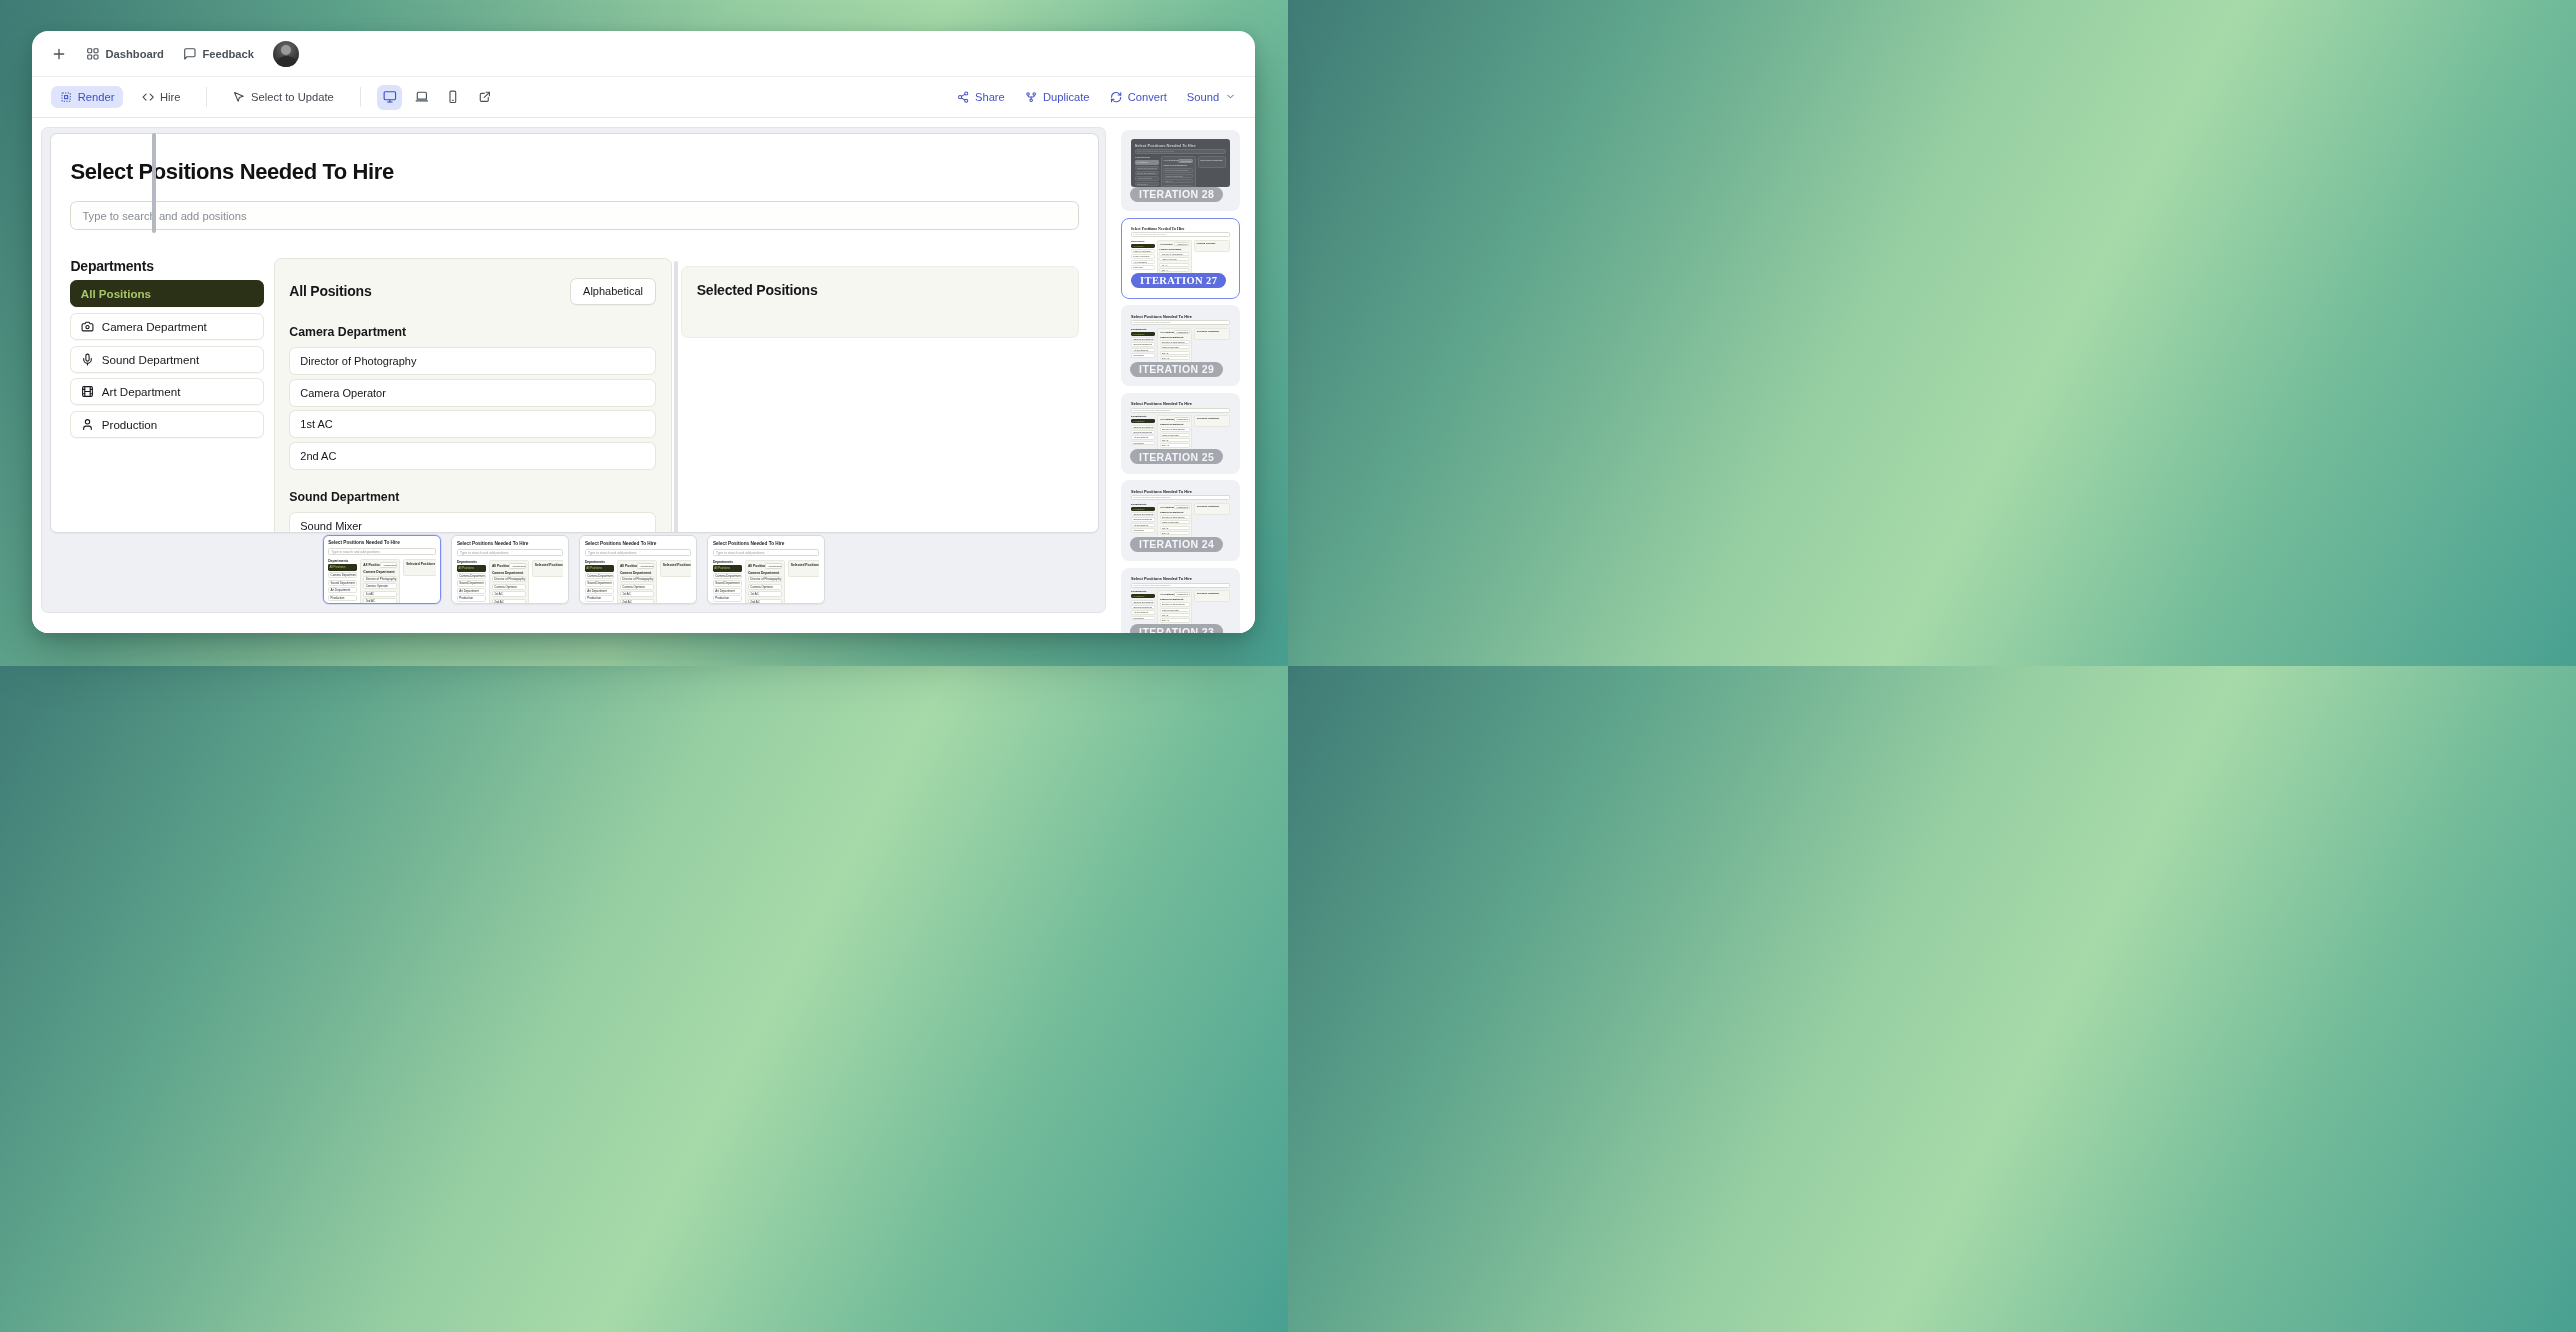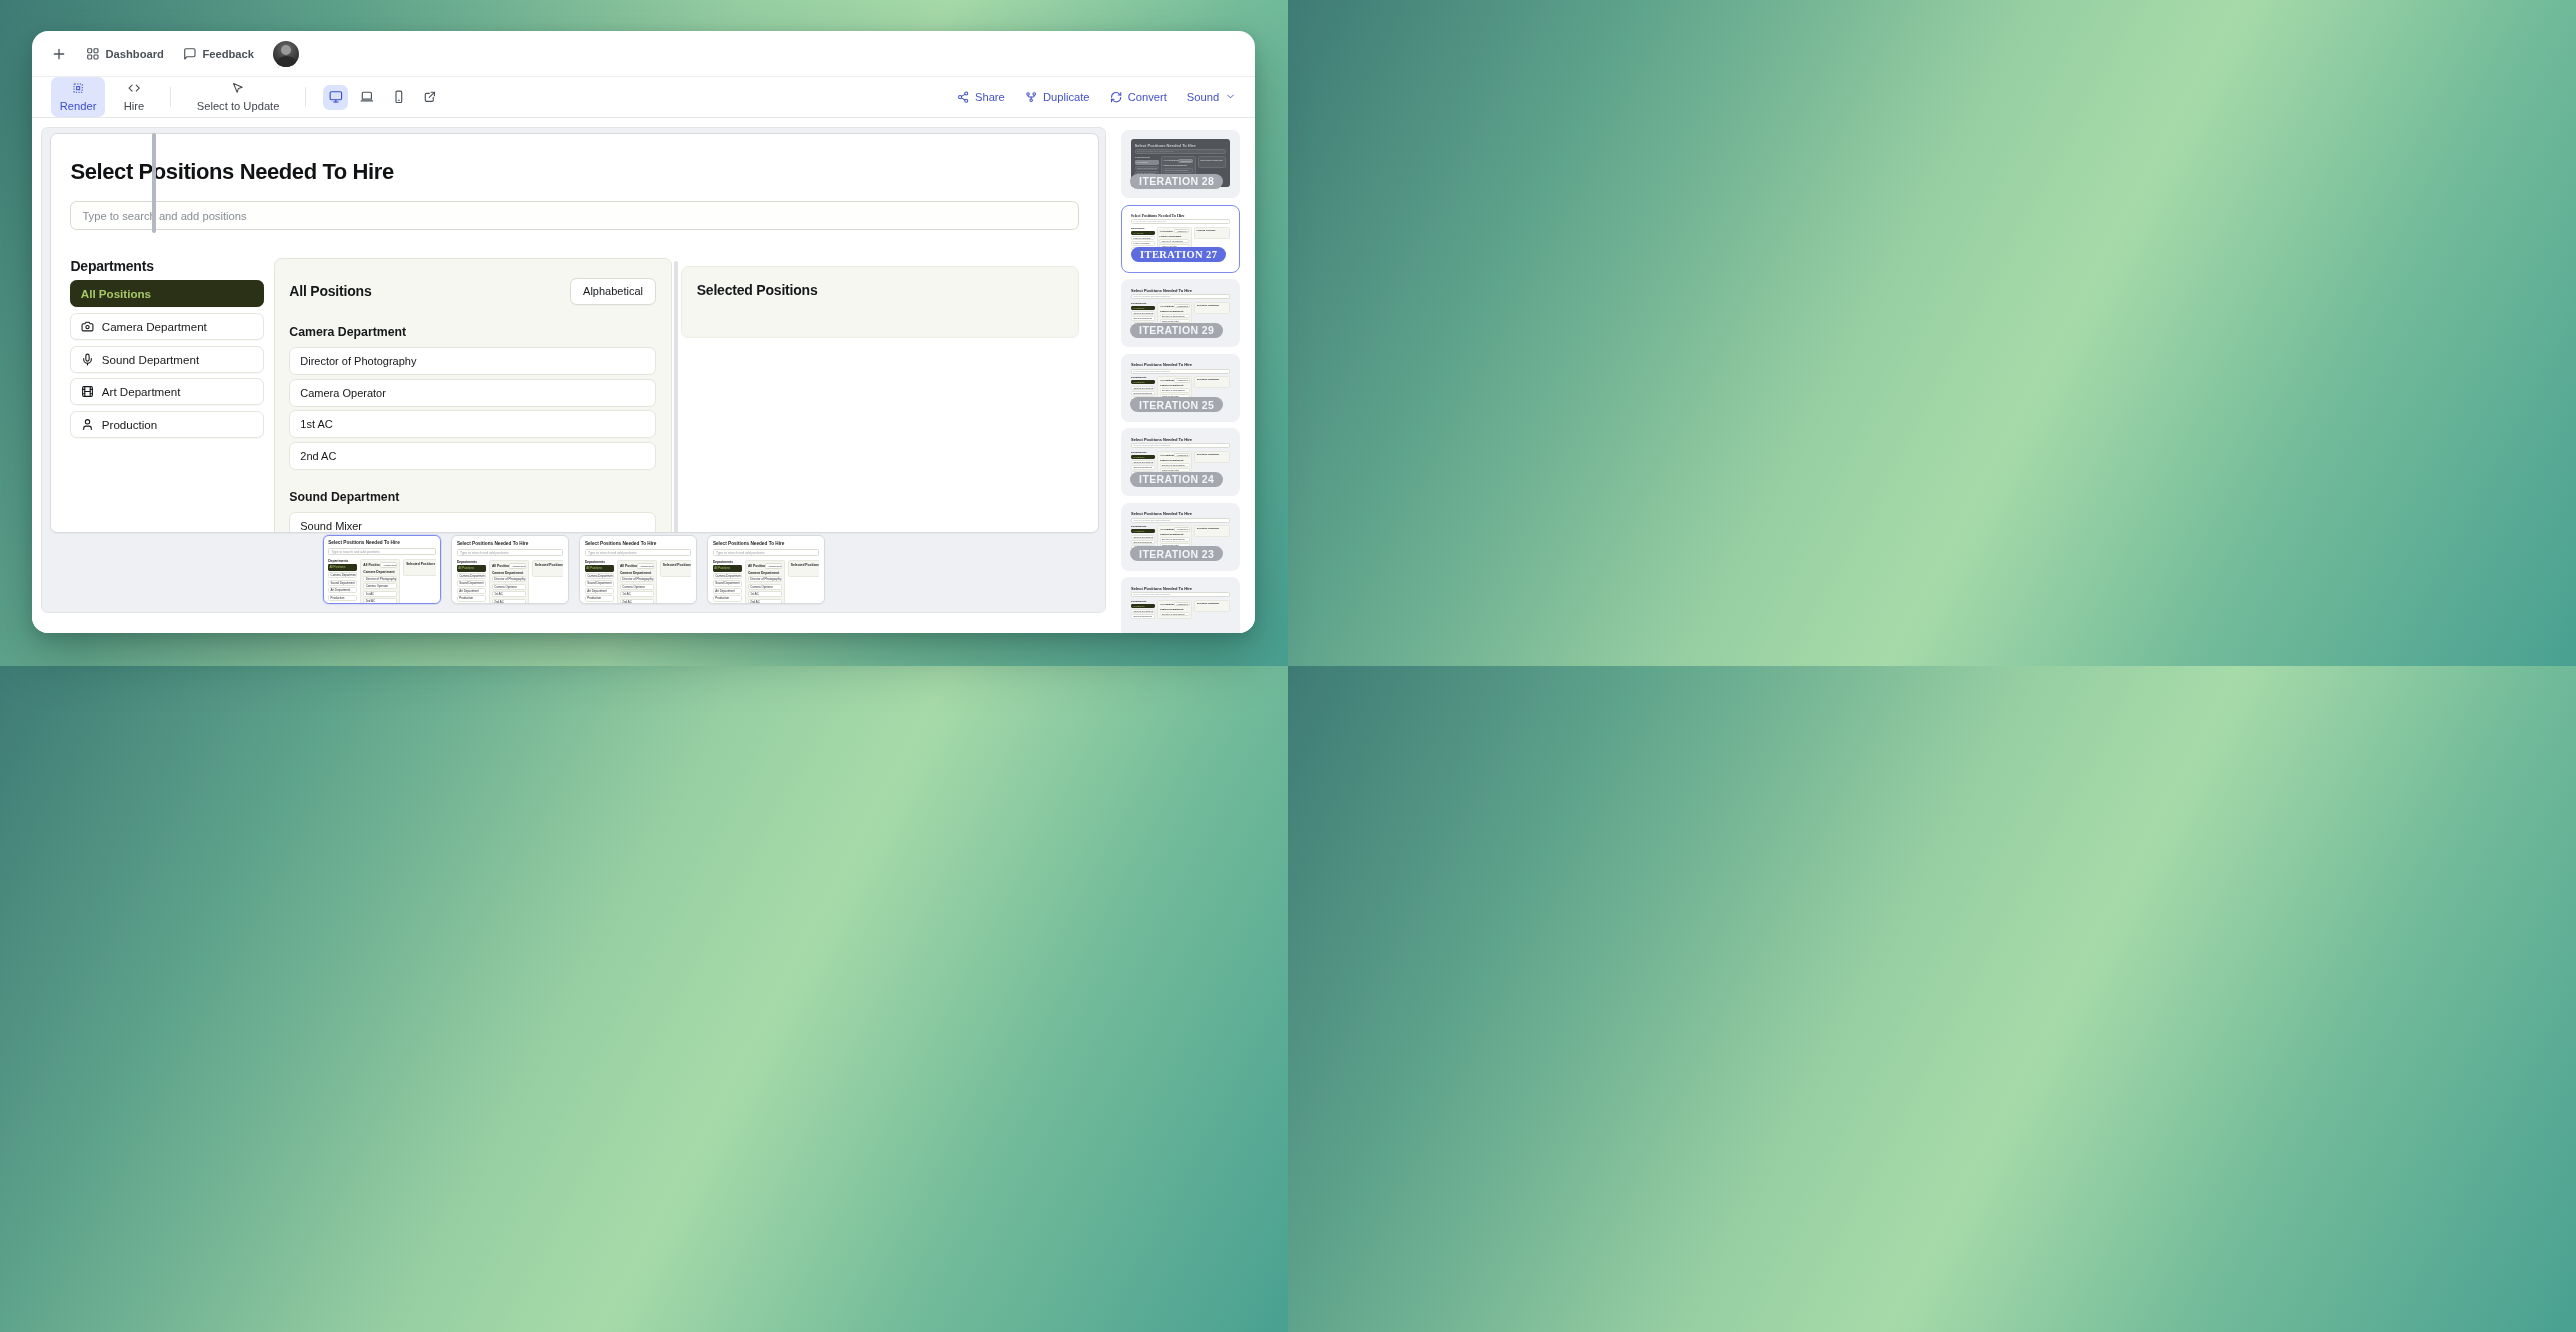--- a/index.html
+++ b/index.html
@@ -27,21 +27,21 @@
   .byline { font-size:10.5px; color:#6b7077; white-space:nowrap; }
   .byline b { color:#4e535a; font-weight:700; }
   .hdr-right { display:flex; align-items:center; gap:19px; flex:none; }
   .iconbtn, .hdr-link { background:none; border:none; cursor:pointer; color:#4b5158; font-family:inherit; font-size:11.2px; display:flex; align-items:center; gap:5.8px;font-weight:bold; }
   .avatar { width:26px; height:26px; border-radius:50%; overflow:hidden; background:radial-gradient(circle at 50% 30%,#6e6e6e 0%,#3c3c3c 55%,#181818 100%); position:relative; cursor:pointer; flex:none; }
   .avatar::before { content:""; position:absolute; left:8px; top:4.3px; width:10px; height:10px; border-radius:50%; background:#9a9a9a; }
   .avatar::after { content:""; position:absolute; left:3.6px; top:15px; width:19px; height:11.6px; border-radius:50% 50% 0 0; background:#2a2a2a; }
   
   .toolbar { height:41px; display:flex; align-items:center; padding:0 19px; border-bottom:0.7px solid #e4e7ea; background:#fff; }
   .tb-left { display:flex; align-items:center; gap:10px; flex:1; }
-  .tb-btn { display:flex; align-items:center; gap:5.8px; border:none; background:none; font-family:inherit; font-size:11.2px; color:#42474e; cursor:pointer; padding:5px 8.7px; border-radius:6.5px;flex-direction:column; }
+  .tb-btn { display:flex; align-items:center; gap:5.8px; border:none; background:none; font-family:inherit; font-size:11.2px; color:#42474e; cursor:pointer; padding:5px 8.7px; border-radius:6.5px; }
   .tb-btn.active { background:#dee4fb; color:#3c4dc8; font-weight:500; }
   .tb-sep { width:0.7px; height:19.5px; background:#e3e6ea; margin:0 7.2px; }
   .dev-group { display:flex; align-items:center; gap:6.5px; }
   .dev-btn { width:25px; height:25px; display:flex; align-items:center; justify-content:center; border:none; background:none; border-radius:6.5px; color:#4a5057; cursor:pointer; }
   .dev-btn.active { background:#dbe2fb; color:#3c4dc8; }
   .tb-right { display:flex; align-items:center; gap:20px; }
   .tb-link { display:flex; align-items:center; gap:5.8px; border:none; background:none; font-family:inherit; font-size:11.2px; font-weight:500; color:#4351c8; cursor:pointer; }
   
   .content { position:relative; height:515px; background:#fff; }
   .canvas {
@@ -90,21 +90,21 @@
   .thumbstrip { position:absolute; left:0; right:0; bottom:8px; display:flex; justify-content:center; gap:10px; }
   .bt-card {
     width:118px; height:69px; background:#fff; border:0.7px solid #d8dade; border-radius:5.8px;
     padding:5px; overflow:hidden; cursor:pointer; box-shadow:0 0.7px 1.4px rgba(0,0,0,.05);
   }
   .bt-card.selected { border:1.4px solid #7d8bf0; box-shadow:0 0 0 0.7px rgba(125,139,240,.25); padding:4.3px; }
   
   .rail { position:absolute; left:1089px; top:0; bottom:0; width:119px; }
   .rail-scrollbar { position:absolute; left:120px; top:14.5px; width:3.6px; height:100px; background:#b4b8c1; border-radius:2.2px; }
   .it-card {
-    position:relative; width:119px; height:68px; margin-bottom:6.5px; background:#f0f1f4;
+    position:relative; width:119px; height:81px; margin-bottom:6.5px; background:#f0f1f4;
     border-radius:8px; padding:8.7px 10px 0 10px; overflow:hidden; cursor:pointer;
   }
   .it-card:first-child { margin-top:12.3px; }
   .it-card.selected { background:#fff; border:1.8px solid #7d8bf0; padding:7.2px 8.7px 0 8.7px;font-family:Liberation Serif, serif; }
   .it-badge {
     position:absolute; left:9.4px; bottom:9.4px; height:15px; padding:0 8.7px; border-radius:8px;
     background:#a4a7ae; color:#f4f5f7; font-size:10.5px; font-weight:800; letter-spacing:0.4px;
     display:flex; align-items:center; white-space:nowrap;
   }
   .it-badge.selected { background:#5d6cdf; color:#fff; }

